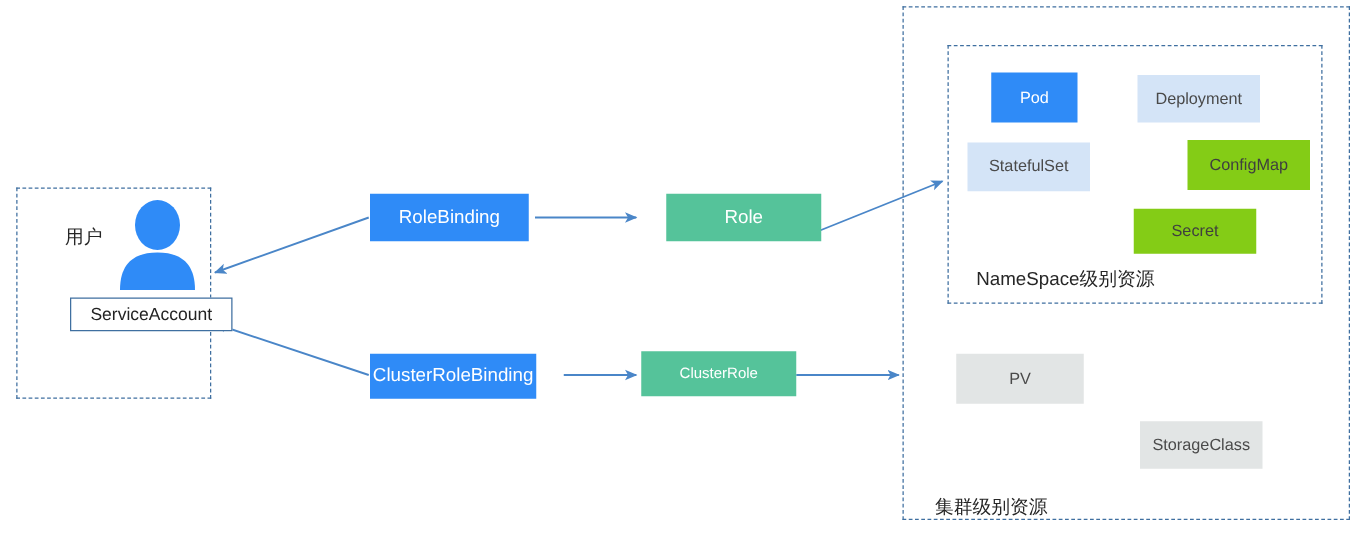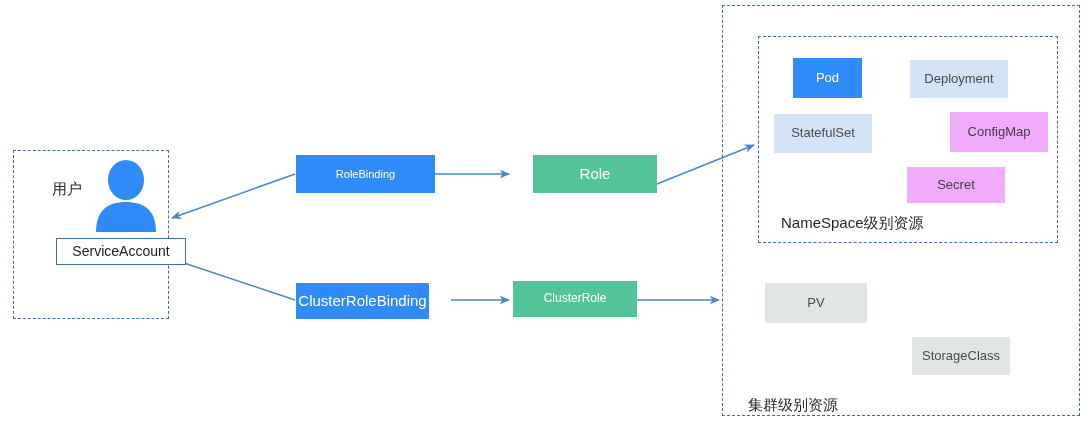--- a/index.html
+++ b/index.html
@@ -41,21 +41,21 @@
     background: #55c39a;
     color: #ffffff;
   }
   
   .fill-paleblue {
     background: #d4e4f7;
     color: #4a4a4a;
   }
   
   .fill-steel {
-    background: #f0abfc;
+    background: #84cc16;
     color: #3f3f3f;
   }
   
   .fill-gray {
     background: #e2e5e5;
     color: #4a4a4a;
   }
   
   .outline-box {
     background: #ffffff;
@@ -108,21 +108,21 @@
 
   <div class="plain-label" style="left:52px; top:180px; font-size:15px;">用户</div>
 
   <svg class="person-icon" style="left:92px; top:160px;" width="68" height="72" viewBox="0 0 68 72">
     <ellipse cx="34" cy="20" rx="18" ry="20" fill="#2f8bf7"></ellipse>
     <path d="M4,72 C4,50 16,42 34,42 C52,42 64,50 64,72 Z" fill="#2f8bf7"></path>
   </svg>
 
   <div class="box outline-box" style="left:36px; top:238px; width:130px; height:27px; font-size:14px;margin-left:20px;">ServiceAccount</div>
 
-  <div class="box fill-blue" style="left:296px; top:155px; width:139px; height:38px; font-size:11px;">RoleBinding</div>
+  <div class="box fill-blue" style="left:296px; top:155px; width:127px; height:38px; font-size:15px;">RoleBinding</div>
 
   <div class="box fill-green" style="left:513px; top:155px; width:124px; height:38px; font-size:15px;margin-left:20px;">Role</div>
 
   <div class="box fill-blue" style="left:296px; top:283px; width:133px; height:36px; font-size:15px;">ClusterRoleBinding</div>
 
   <div class="box fill-green" style="left:513px; top:281px; width:124px; height:36px; font-size:12px;">ClusterRole</div>
 
   <div class="dashed-panel" style="left:722px; top:5px; width:358px; height:411px;"></div>
 
   <div class="dashed-panel" style="left:758px; top:36px; width:300px; height:207px;"></div>

